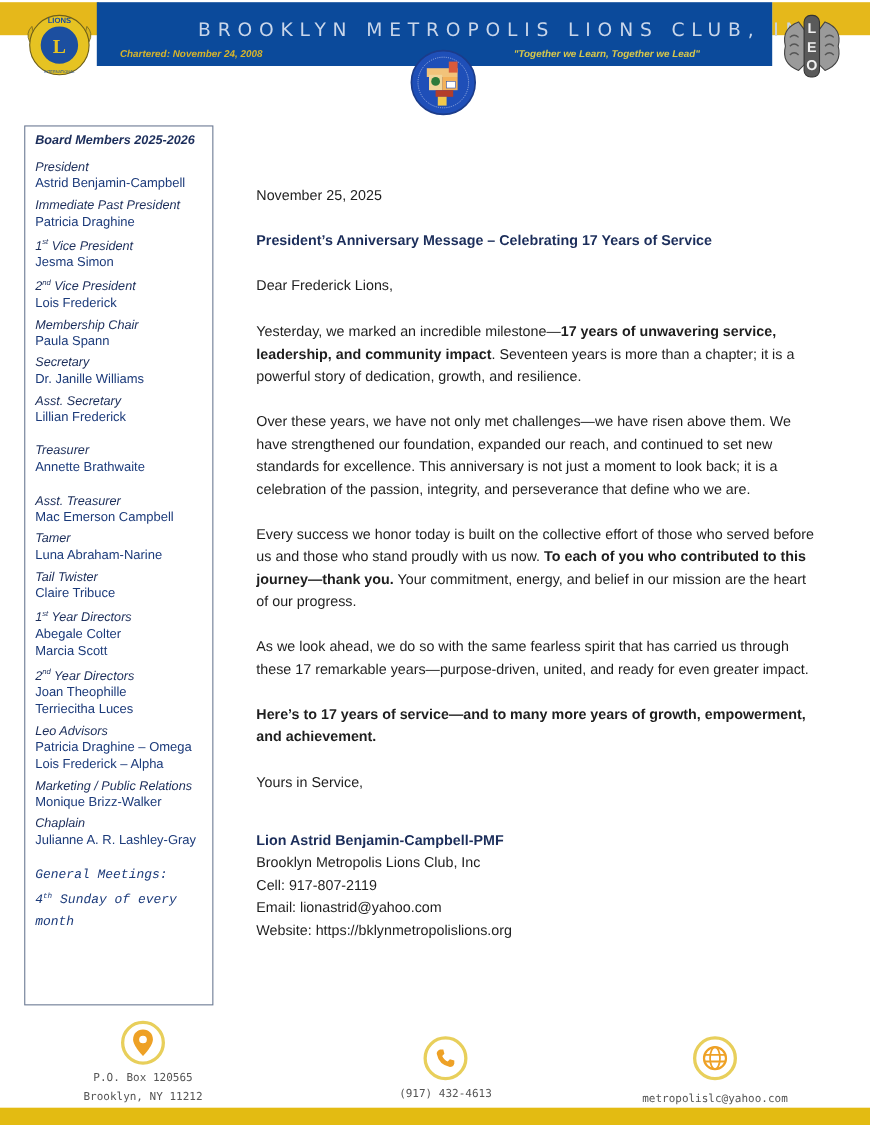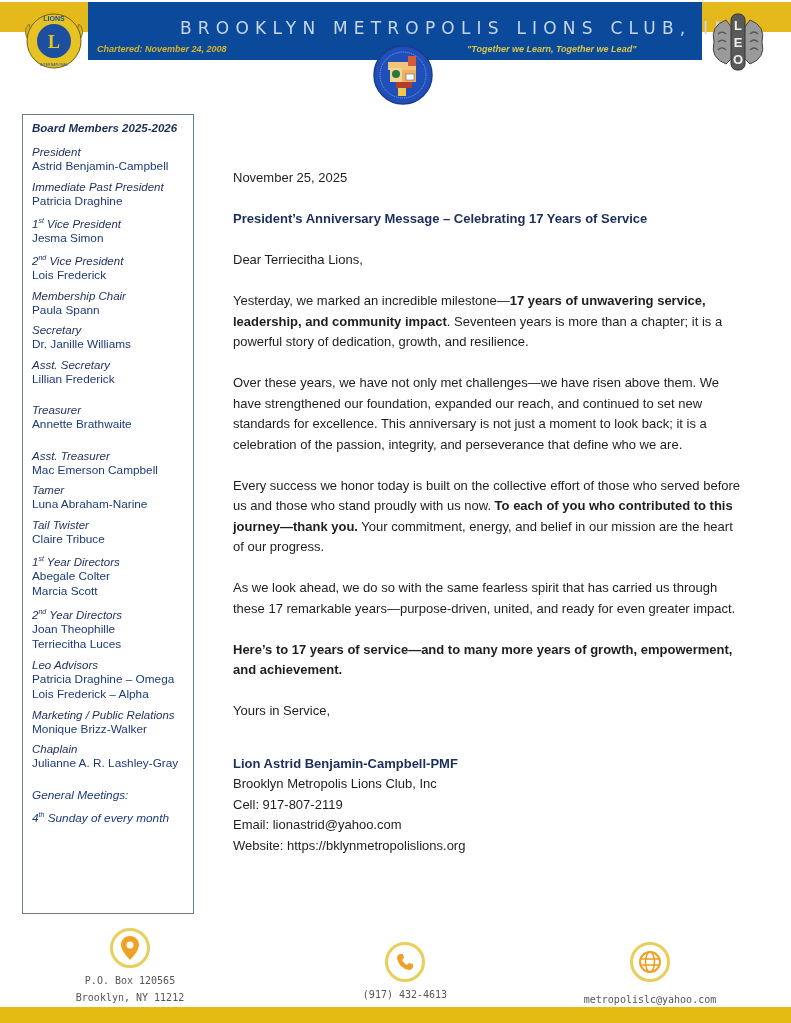--- a/index.html
+++ b/index.html
@@ -4,36 +4,36 @@
 <style>
   * { box-sizing: border-box; margin: 0; padding: 0; }
   html, body { width: 791px; height: 1023px; background: #ffffff; overflow: hidden; }
   body { position: relative; font-family: "Liberation Sans", sans-serif; color: #1a1a1a; }
 
   
   .hdr-gold-left { position: absolute; left: 0; top: 2px; width: 90px; height: 30px; background: #e5b81b; }
   .hdr-gold-right { position: absolute; left: 702px; top: 2px; width: 89px; height: 30px; background: #e5b81b; }
   .hdr-band { position: absolute; left: 88px; top: 2px; width: 614px; height: 58px; background: #0b4a9b; }
   .hdr-title { position: absolute; left: 180px; top: 18px; font-size: 17px; letter-spacing: 6.2px; color: #c9d6ea; font-family: "DejaVu Sans", sans-serif; white-space: nowrap; }
-  .hdr-chartered { position: absolute; left: 97px; top: 44px; font-size: 9px; font-weight: bold; font-style: italic; color: #d7b42a; white-space: nowrap; }
+  .hdr-chartered { position: absolute; left: 109px; top: 44px; font-size: 9px; font-weight: bold; font-style: italic; color: #d7b42a; white-space: nowrap; }
   .hdr-motto { position: absolute; left: 467px; top: 44px; font-size: 9px; font-weight: bold; font-style: italic; color: #d9c84a; white-space: nowrap; }
 
   .logo-lions { position: absolute; left: 21px; top: 8px; width: 66px; height: 66px; }
   .logo-leo { position: absolute; left: 704px; top: 8px; width: 68px; height: 68px; }
   .logo-district { position: absolute; left: 372px; top: 44px; width: 62px; height: 62px; }
 
   
   .sidebar { position: absolute; left: 22px; top: 114px; width: 172px; height: 800px; border: 1px solid #6c7a93; padding: 7px 12px 0 9px; }
   .sb-heading { font-size: 11.5px; font-weight: bold; font-style: italic; color: #1b2d5a; margin-bottom: 11px; }
   .sb-role { font-size: 11.5px; font-weight: normal; font-style: italic; color: #1b2d5a; line-height: 14px; }
   .sb-role sup { font-size: 7px; }
   .sb-name { font-size: 11.8px; color: #1b3a7a; line-height: 15.5px; }
   .sb-group { margin-bottom: 5px; }
   .sb-group.gap-lg { margin-bottom: 16px; }
-  .sb-meet { font-size: 11.8px; font-style: italic; color: #1b3a7a; line-height: 20px; margin-top: 13px; }
+  .sb-meet { font-size: 11.8px; font-style: italic; color: #1b3a7a; line-height: 20px; margin-top: 13px; font-family: Liberation Mono, monospace; }
   .sb-meet sup { font-size: 7px; }
 
   
   .letter { position: absolute; left: 233px; top: 168px; width: 510px; font-size: 13px; line-height: 20.5px; color: #1e1e1e; }
   .letter p { margin-bottom: 20.5px; }
   .letter .subject { color: #1b2d5a; font-weight: bold; }
   .letter .sig-name { color: #1b2d5a; font-weight: bold; margin-top: 32px; }
   .letter .sig-block { line-height: 20.5px; }
   .letter b { font-weight: bold; }
 
@@ -159,21 +159,21 @@
 
   <div class="sb-meet">
     <div>General Meetings:</div>
     <div><span>4</span><sup>th</sup> <span>Sunday of every month</span></div>
   </div>
 </div>
 
 <div class="letter">
   <p>November 25, 2025</p>
   <p class="subject">President’s Anniversary Message – Celebrating 17 Years of Service</p>
-  <p>Dear Terriecitha Lions,</p>
+  <p>Dear Frederick Lions,</p>
   <p><span>Yesterday, we marked an incredible milestone—</span><b>17 years of unwavering service, leadership, and community impact</b><span>. Seventeen years is more than a chapter; it is a powerful story of dedication, growth, and resilience.</span></p>
   <p>Over these years, we have not only met challenges—we have risen above them. We have strengthened our foundation, expanded our reach, and continued to set new standards for excellence. This anniversary is not just a moment to look back; it is a celebration of the passion, integrity, and perseverance that define who we are.</p>
   <p><span>Every success we honor today is built on the collective effort of those who served before us and those who stand proudly with us now. </span><b>To each of you who contributed to this journey—thank you.</b><span> Your commitment, energy, and belief in our mission are the heart of our progress.</span></p>
   <p>As we look ahead, we do so with the same fearless spirit that has carried us through these 17 remarkable years—purpose-driven, united, and ready for even greater impact.</p>
   <p><b>Here’s to 17 years of service—and to many more years of growth, empowerment, and achievement.</b></p>
   <p>Yours in Service,</p>
   <div class="sig-block">
     <div class="sig-name">Lion Astrid Benjamin-Campbell-PMF</div>
     <div>Brooklyn Metropolis Lions Club, Inc</div>
     <div>Cell: 917-807-2119</div>

